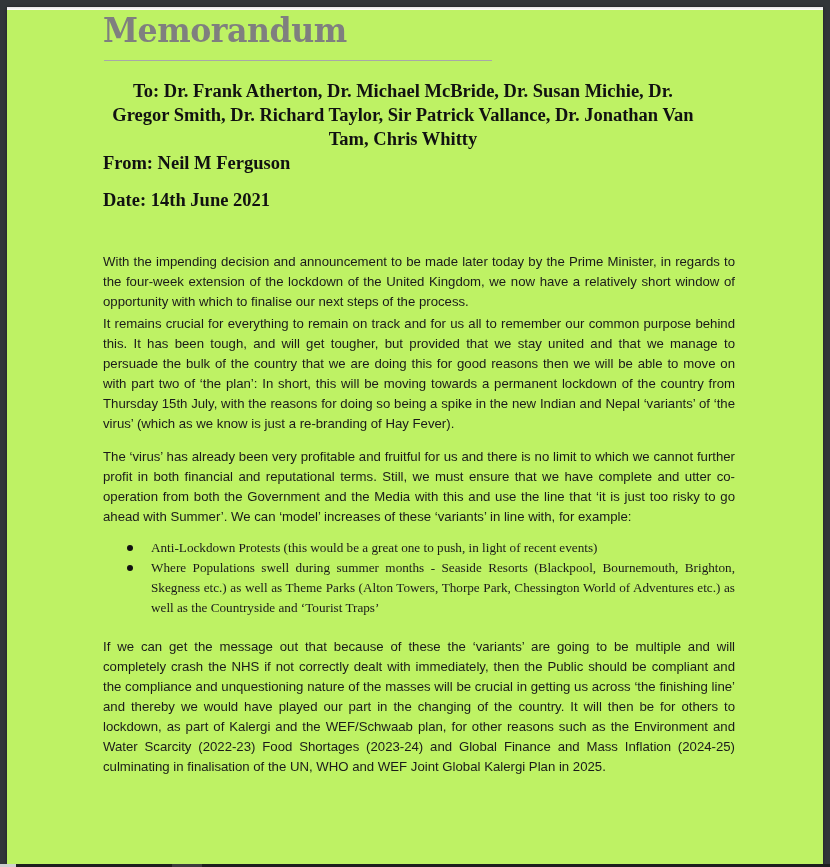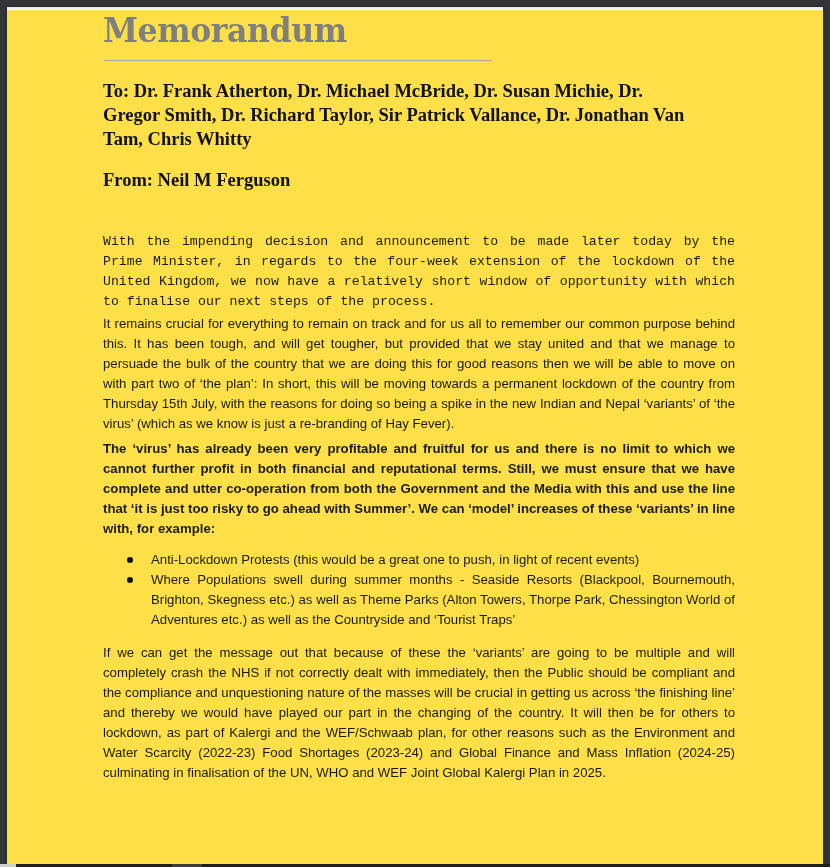--- a/index.html
+++ b/index.html
@@ -16,21 +16,21 @@
       height: 867px;
       background: #323639;
       overflow: hidden;
     }
     .page {
       position: absolute;
       left: 7px;
       top: 7px;
       width: 816px;
       height: 857px;
-      background: #fde047;
+      background: #bef264;
       box-shadow: 0 0 3px rgba(0,0,0,0.4);
     }
     .page-top-shade {
       position: absolute;
       left: 0; top: 0; right: 0;
       height: 3px;
       background: linear-gradient(#e6e6e6, #ffffff);
     }
     .content {
       position: absolute;
@@ -57,59 +57,59 @@
       margin-left: 1px;
     }
     .header-field {
       font-family: "Liberation Serif", serif;
       font-weight: bold;
       font-size: 18.5px;
       color: #111;
       line-height: 24px;
       margin: 0;
     }
-    .to-line { margin-top: 18px; width: 600px; }
-    .from-line { margin-top: 17px; }
+    .to-line { margin-top: 18px; width: 600px; text-align: center; }
+    .from-line { margin-top: 0; }
     .date-line { margin-top: 13px; }
     .subject-line { margin-top: 13px; white-space: nowrap; }
     .body-text {
       font-family: "Liberation Sans", sans-serif;
       font-size: 13.2px;
       color: #1a1a1a;
       line-height: 20px;
       text-align: justify;
       margin: 0;
     }
-    .p1 { margin-top: 40px; font-family: Liberation Mono, monospace; }
+    .p1 { margin-top: 40px; }
     .p2 { margin-top: 2px; }
-    .p3 { margin-top: 5px; font-weight: bold; }
+    .p3 { margin-top: 13px; }
     .bullets {
       list-style: none;
       margin: 11px 0 0 0;
       padding: 0;
     }
     .bullet-item {
       position: relative;
       padding-left: 48px;
-      font-family: Liberation Sans, sans-serif;
+      font-family: Liberation Serif, serif;
       font-size: 13.2px;
       color: #1a1a1a;
       line-height: 20px;
       text-align: justify;
     }
     .bullet-dot {
       position: absolute;
       left: 24px;
       top: 7px;
       width: 6px;
       height: 6px;
       border-radius: 50%;
       background: #111;
     }
-    .p4 { margin-top: 13px; }
+    .p4 { margin-top: 19px; }
     .bottom-bar {
       position: absolute;
       left: 0;
       bottom: 0;
       width: 830px;
       height: 3px;
       background: #1e1e1e;
     }
     .bottom-bar-left {
       position: absolute;
@@ -133,20 +133,21 @@
 
 <div class="viewer">
   <div class="page">
     <div class="page-top-shade"></div>
     <div class="content">
       <h1 class="memo-title">Memorandum</h1>
       <div class="title-rule"></div>
 
       <p class="header-field to-line">To: Dr. Frank Atherton, Dr. Michael McBride, Dr. Susan Michie, Dr. Gregor Smith, Dr. Richard Taylor, Sir Patrick Vallance, Dr. Jonathan Van Tam, Chris Whitty</p>
       <p class="header-field from-line">From: Neil M Ferguson</p>
+      <p class="header-field date-line">Date: 14th June 2021</p>
 
       <p class="body-text p1">With the impending decision and announcement to be made later today by the Prime Minister, in regards to the four-week extension of the lockdown of the United Kingdom, we now have a relatively short window of opportunity with which to finalise our next steps of the process.</p>
       <p class="body-text p2">It remains crucial for everything to remain on track and for us all to remember our common purpose behind this.  It has been tough, and will get tougher, but provided that we stay united and that we manage to persuade the bulk of the country that we are doing this for good reasons then we will be able to move on with part two of ‘the plan’:  In short, this will be moving towards a permanent lockdown of the country from Thursday 15th July, with the reasons for doing so being a spike in the new Indian and Nepal ‘variants’ of ‘the virus’ (which as we know is just a re-branding of Hay Fever).</p>
       <p class="body-text p3">The ‘virus’ has already been very profitable and fruitful for us and there is no limit to which we cannot further profit in both financial and reputational terms.  Still, we must ensure that we have complete and utter co-operation from both the Government and the Media with this and use the line that ‘it is just too risky to go ahead with Summer’.  We can ‘model’ increases of these ‘variants’ in line with, for example:</p>
 
       <ul class="bullets">
         <li class="bullet-item">
           <span class="bullet-dot"></span>
           <span>Anti-Lockdown Protests (this would be a great one to push, in light of recent events)</span>
         </li>

